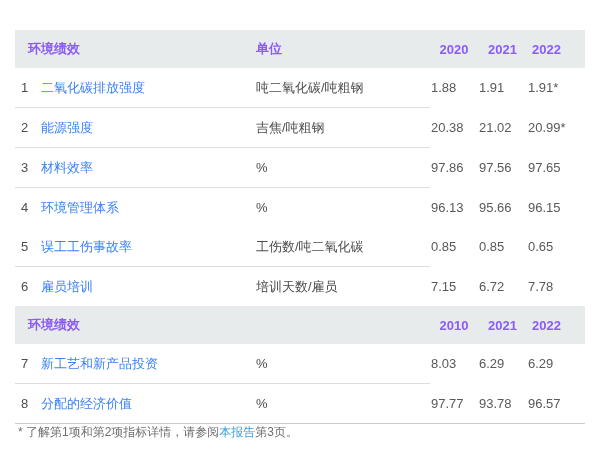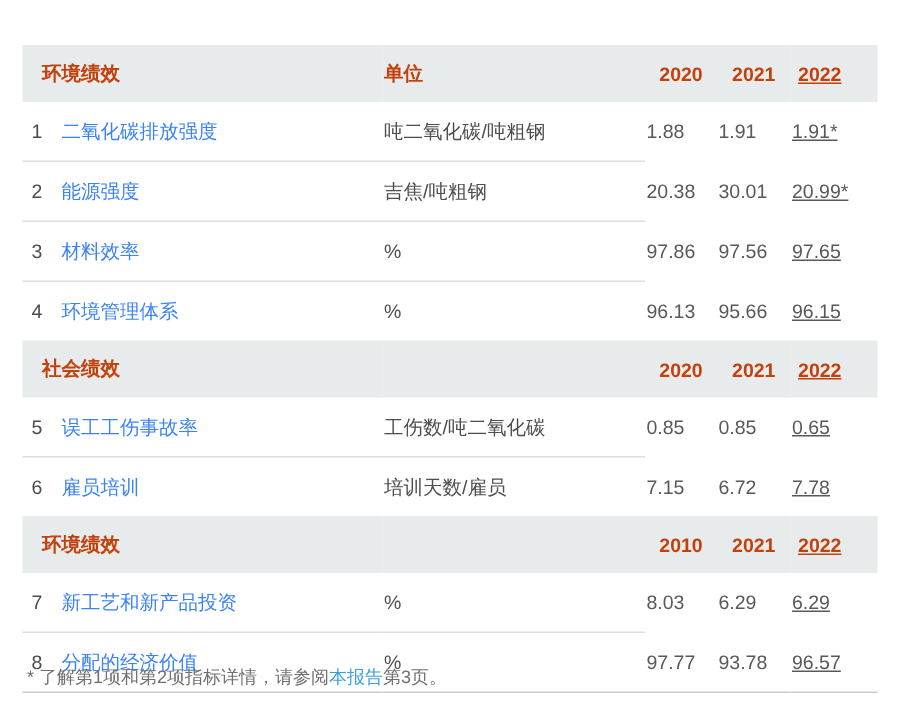--- a/index.html
+++ b/index.html
@@ -32,44 +32,44 @@
   col.c-v1    { width: 48px; }
   col.c-v2    { width: 49px; }
   col.c-v3    { width: 58px; }
 
   td { vertical-align: middle; white-space: nowrap; }
 
   tr.sec td {
     height: 36px;
     background: var(--header-bg, #e8ebeb);
     font-weight: bold;
-    color: #c2410c;
+    color: #8b5cf6;
   }
   tr.sec td.sec-title { padding-left: 13px; }
   tr.sec td.sec-unit  { }
   tr.sec td.val       { text-align: center; }
 
   tr.row td { height: 37px; }
   tr.row td.num   { padding-left: 6px; color: #4d4d4d; }
   tr.row td.label { color: #3b82f6; }
   tr.row td.unit  { color: #4d4d4d; }
   tr.row td.val   { text-align: left; color: #595959; }
 
   tr.row td.num, tr.row td.label, tr.row td.unit {
     border-bottom: 1px solid var(--row-border, #dcdfdf);
   }
   tr.row.last td.num, tr.row.last td.label, tr.row.last td.unit {
     border-bottom: none;
   }
-  td.val.v3 { padding-right: 20px; text-decoration: underline; }
+  td.val.v3 { padding-right: 20px; }
 
   .footnote {
     position: absolute;
     left: 18px;
-    top: 443px;
+    top: 424px;
     margin: 0;
     font-size: 12px;
     color: #6f6f6f;
     white-space: nowrap;
   }
   .footnote a {
     color: var(--link-color, #3aa0da);
     text-decoration: none;
     cursor: pointer;
   }
@@ -102,47 +102,40 @@
         <td class="unit">吨二氧化碳/吨粗钢</td>
         <td class="val v1">1.88</td>
         <td class="val v2">1.91</td>
         <td class="val v3">1.91*</td>
       </tr>
       <tr class="row">
         <td class="num">2</td>
         <td class="label">能源强度</td>
         <td class="unit">吉焦/吨粗钢</td>
         <td class="val v1">20.38</td>
-        <td class="val v2">30.01</td>
+        <td class="val v2">21.02</td>
         <td class="val v3">20.99*</td>
       </tr>
       <tr class="row">
         <td class="num">3</td>
         <td class="label">材料效率</td>
         <td class="unit">%</td>
         <td class="val v1">97.86</td>
         <td class="val v2">97.56</td>
         <td class="val v3">97.65</td>
       </tr>
       <tr class="row last">
         <td class="num">4</td>
         <td class="label">环境管理体系</td>
         <td class="unit">%</td>
         <td class="val v1">96.13</td>
         <td class="val v2">95.66</td>
         <td class="val v3">96.15</td>
       </tr>
 
-      <tr class="sec">
-        <td class="sec-title" colspan="2">社会绩效</td>
-        <td class="sec-unit"></td>
-        <td class="val v1">2020</td>
-        <td class="val v2">2021</td>
-        <td class="val v3">2022</td>
-      </tr>
       <tr class="row">
         <td class="num">5</td>
         <td class="label">误工工伤事故率</td>
         <td class="unit">工伤数/吨二氧化碳</td>
         <td class="val v1">0.85</td>
         <td class="val v2">0.85</td>
         <td class="val v3">0.65</td>
       </tr>
       <tr class="row last">
         <td class="num">6</td>

